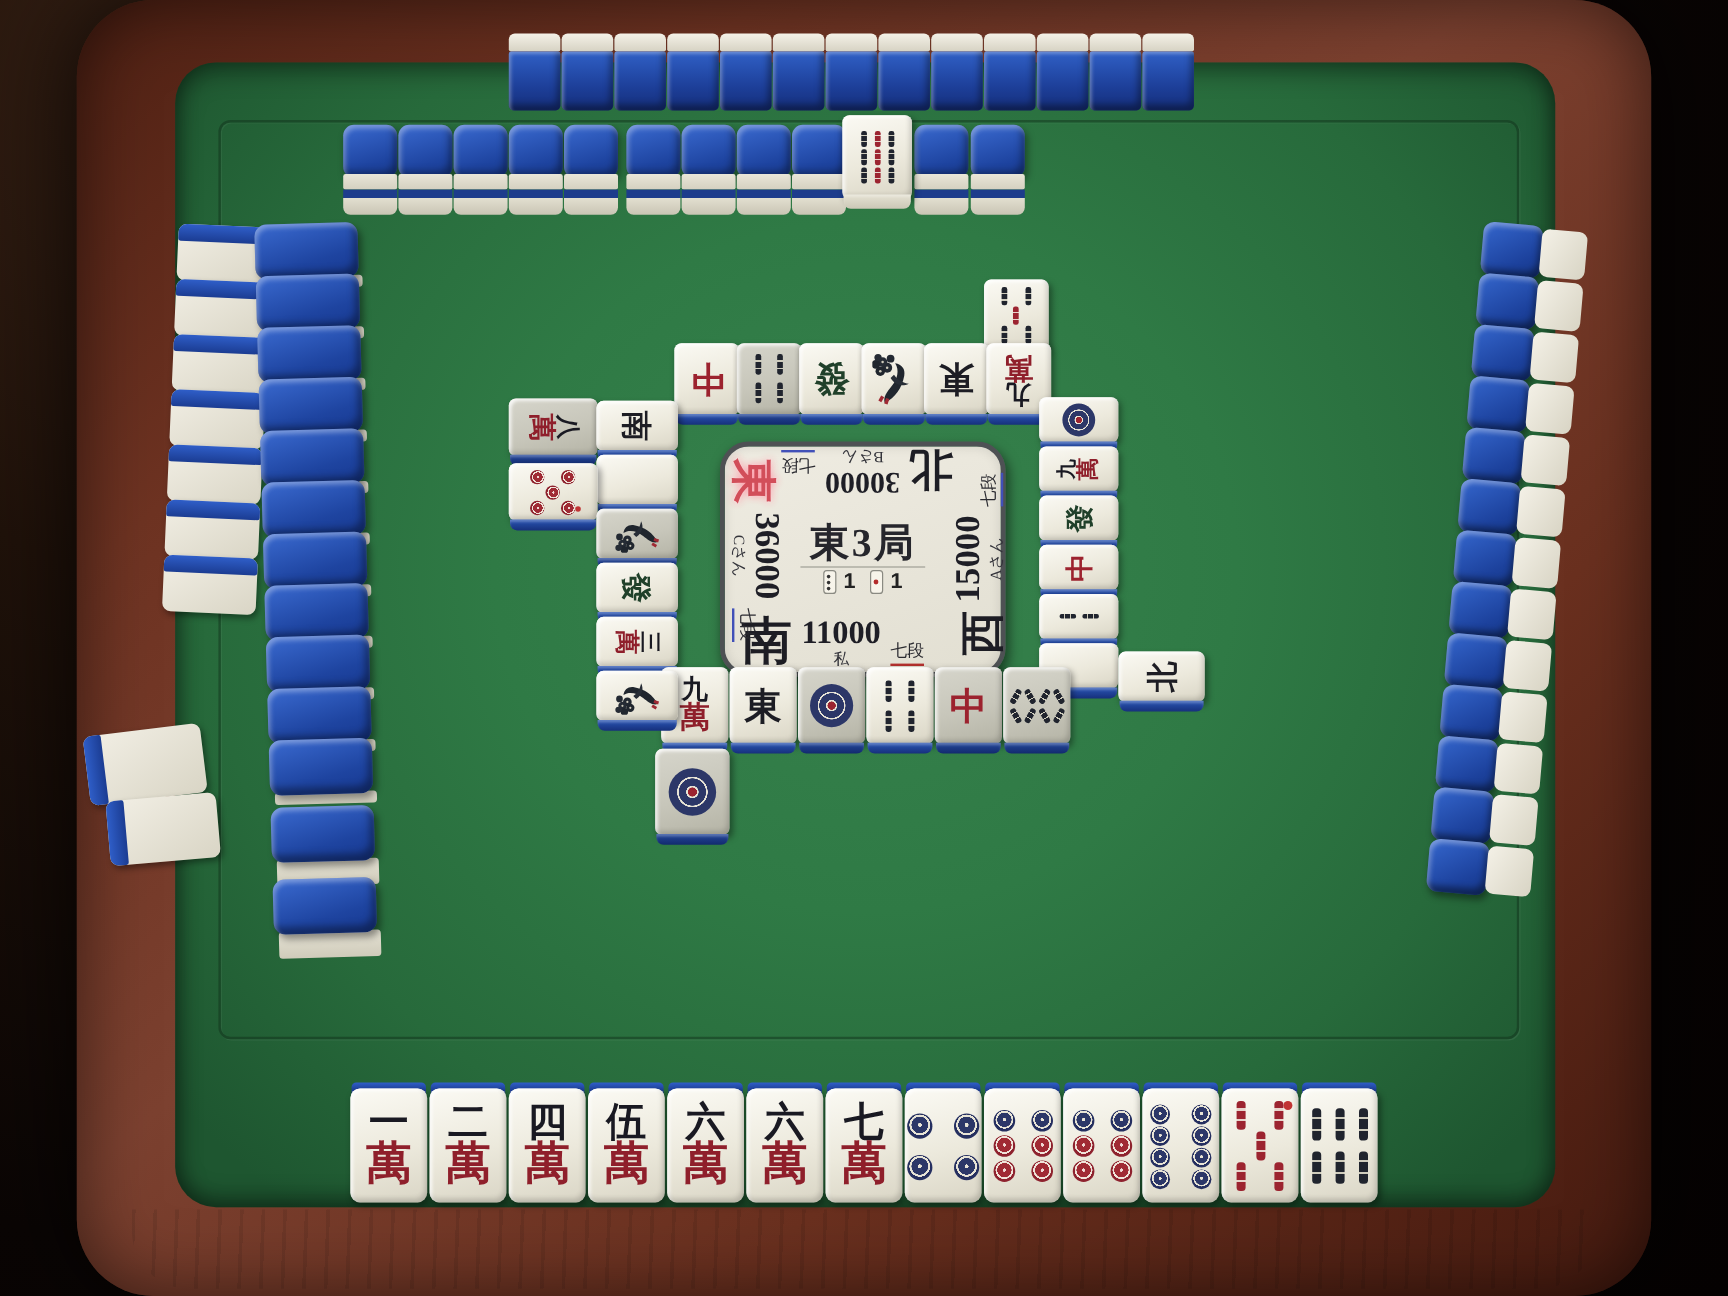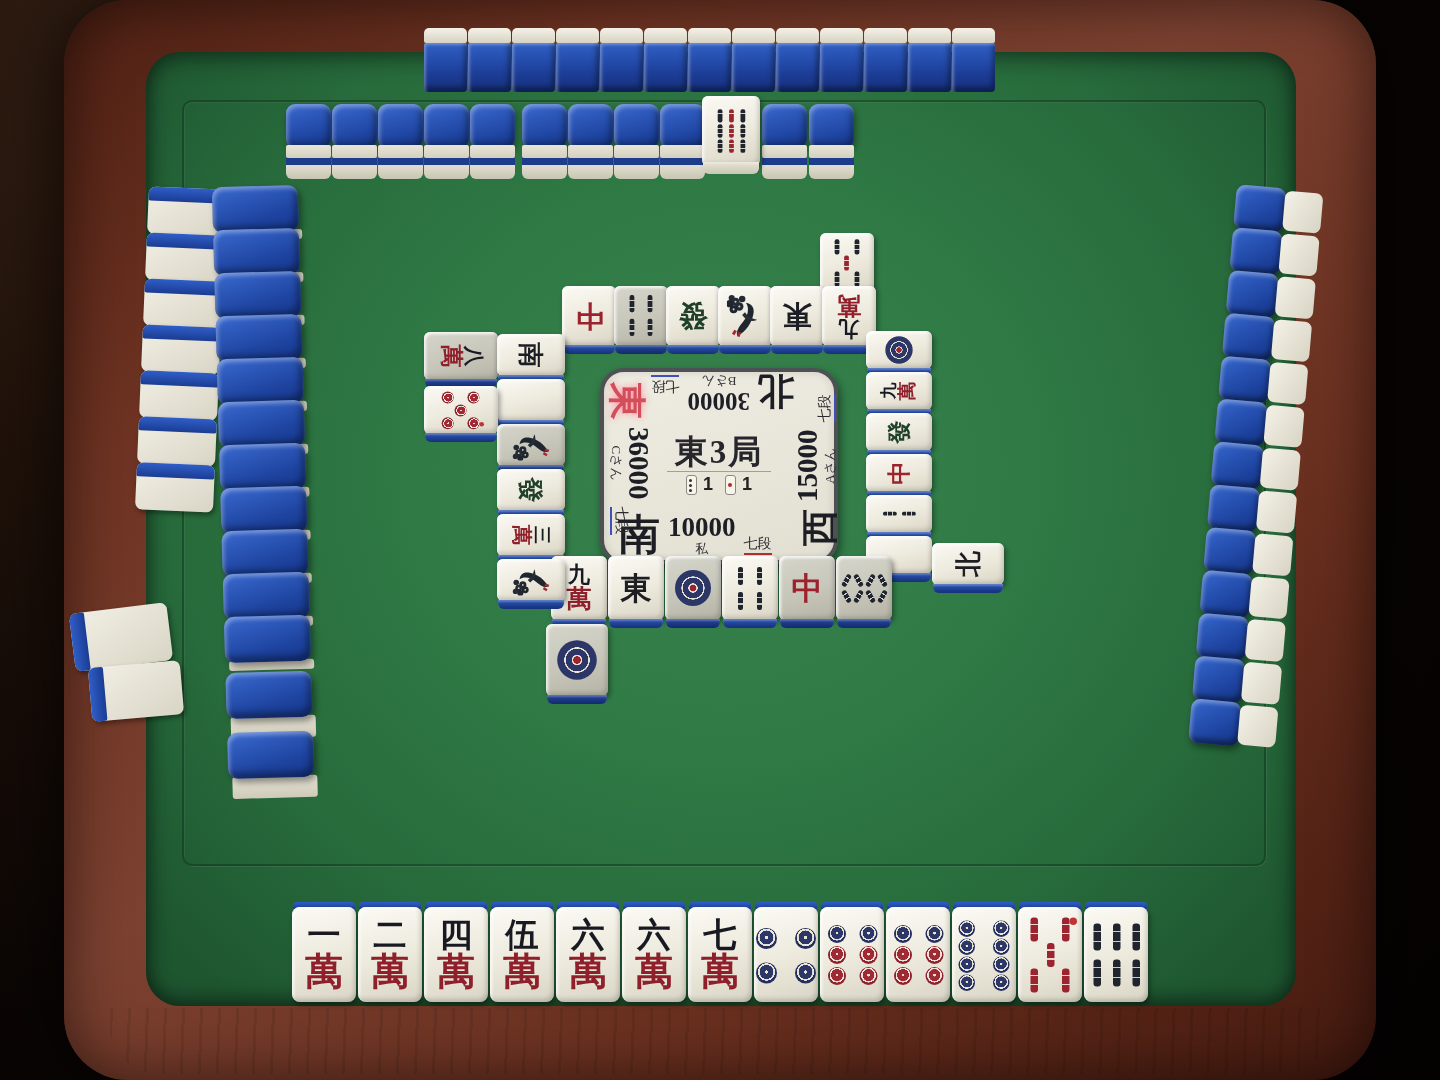--- a/index.html
+++ b/index.html
@@ -741,21 +741,21 @@
     <div class="counters">
       <span class="stick100"></span>
       <span class="cnt">1</span>
       <span class="stick1000"></span>
       <span class="cnt">1</span>
     </div>
 
     <div class="prow side-bottom">
       <span class="wind">南</span>
       <span class="scorecol">
-        <span class="score">10000</span>
+        <span class="score">11000</span>
         <span class="pname">私</span>
       </span>
       <span class="rank" style="border-bottom-color: rgb(179, 48, 46);">七段</span>
     </div>
 
     <div class="prow side-top">
       <span class="wind">北</span>
       <span class="scorecol">
         <span class="score">30000</span>
         <span class="pname">Bさん</span>

